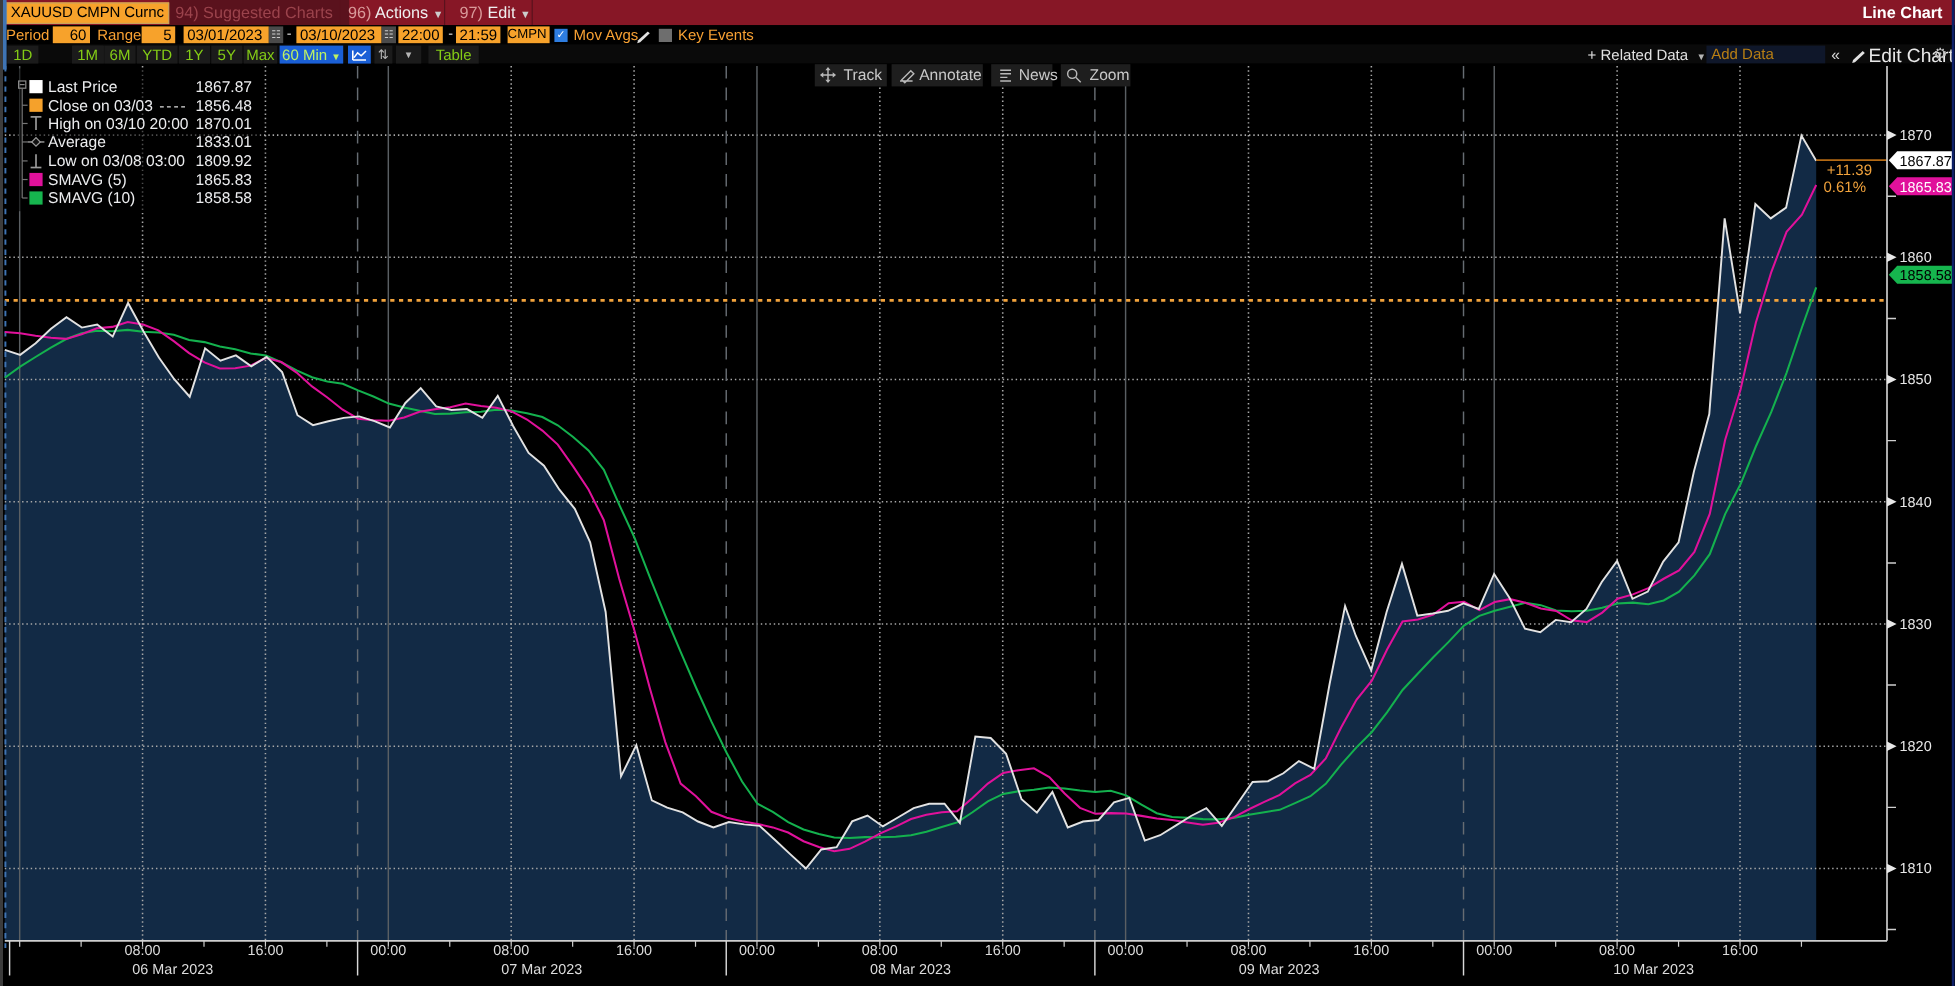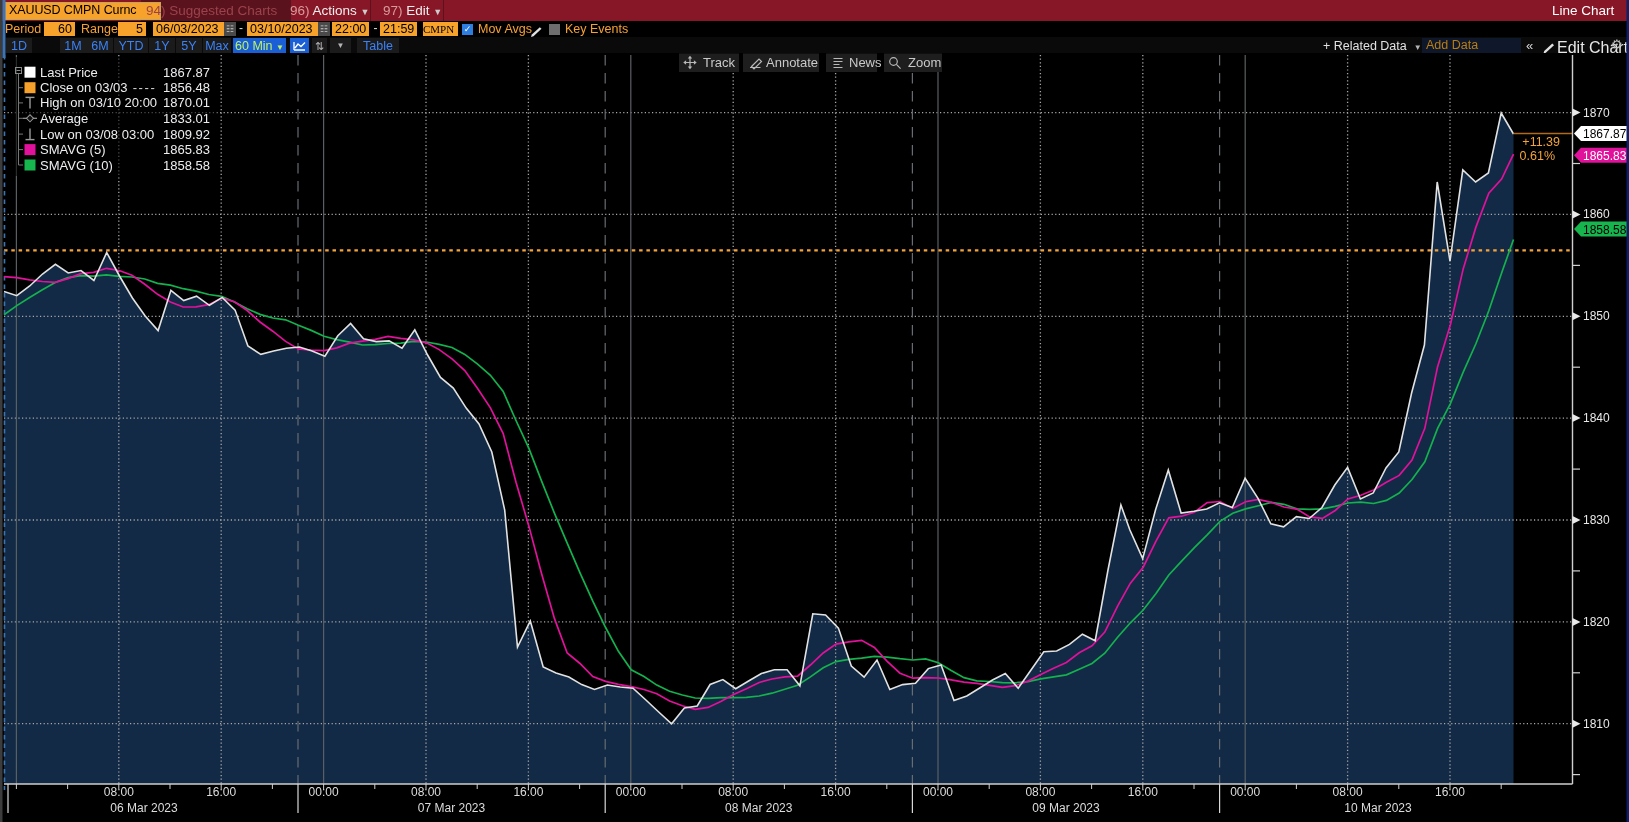--- a/index.html
+++ b/index.html
@@ -1,47 +1,47 @@
 <!DOCTYPE html>
 <html><head><meta charset="utf-8"><style>
   html,body{margin:0;padding:0;background:#000;}
   body{width:1629px;height:822px;position:relative;overflow:hidden;font-family:"Liberation Sans",sans-serif;}
   .abs{position:absolute;}
   .obox{position:absolute;background:#f7a22b;color:#000;font-size:12.5px;line-height:14px;height:14px;top:22px;text-align:left;padding:0 3px;box-sizing:border-box;}
   .olab{position:absolute;color:#f8a133;font-size:12.5px;line-height:16px;top:21px;}
   .cal{position:absolute;top:22px;width:12px;height:14px;background:#4a4a4a;color:#c9c9c9;font-size:9px;line-height:14px;text-align:center;}
-  .p3{position:absolute;top:38px;height:16px;line-height:16px;font-size:12.5px;color:#3b82f6;background:#1b1b1b;text-align:center;}
+  .p3{position:absolute;top:38px;height:16px;line-height:16px;font-size:12.5px;color:#84cc16;background:#1b1b1b;text-align:center;}
 </style></head>
 <body>
 
 <div class="abs" style="left:0;top:0;width:1629px;height:21px;background:#871726;"></div>
 <div class="abs" style="left:141px;top:0;width:150px;height:21px;background:#5a121d;"></div>
-<div class="abs" style="left:5px;top:1.5px;width:156px;height:18px;background:#f7a22b;border:1px solid #caa35c;box-sizing:border-box;color:#000;font-size:12.5px;line-height:15.5px;padding-left:3px;letter-spacing:-0.1px;">XAUUSD CMPN Curnc</div>
+<div class="abs" style="left:5px;top:1.5px;width:136px;height:18px;background:#f7a22b;border:1px solid #caa35c;box-sizing:border-box;color:#000;font-size:12.5px;line-height:15.5px;padding-left:3px;letter-spacing:-0.1px;">XAUUSD CMPN Curnc</div>
 <div class="abs" style="left:146px;top:3px;color:#9b434c;font-size:13.5px;">94) Suggested Charts</div>
 <div class="abs" style="left:290px;top:3px;font-size:13.5px;color:#efefef;"><span style="color:#d99a9a;">96)</span> Actions <span style="font-size:9px;color:#cccccc;">▼</span></div>
 <div class="abs" style="left:383px;top:3px;font-size:13.5px;color:#efefef;"><span style="color:#d99a9a;">97)</span> Edit <span style="font-size:9px;color:#cccccc;">▼</span></div>
 <div class="abs" style="left:283px;top:0;width:1px;height:21px;background:#5a121d;"></div>
 <div class="abs" style="left:370px;top:0;width:1px;height:21px;background:#5a121d;"></div>
 <div class="abs" style="left:443px;top:0;width:1px;height:21px;background:#5a121d;"></div>
-<div class="abs" style="left:1552px;top:2.5px;font-size:13.5px;color:#ffffff;">Line Chart</div>
+<div class="abs" style="left:1552px;top:2.5px;font-size:13.5px;color:#ffffff;font-weight:bold;">Line Chart</div>
 
 <div class="abs" style="left:0;top:21px;width:1629px;height:16px;background:#000;"></div>
 <div class="olab" style="left:5px;">Period</div>
 <div class="obox" style="left:44px;width:31px;text-align:right;">60</div>
 <div class="olab" style="left:81px;">Range</div>
 <div class="obox" style="left:118px;width:28px;text-align:right;">5</div>
-<div class="obox" style="left:153px;width:71px;">06/03/2023</div>
+<div class="obox" style="left:153px;width:71px;">03/01/2023</div>
 <div class="cal" style="left:224px;">☷</div>
 <div class="abs" style="left:239px;top:21px;color:#ddd;font-size:12px;">-</div>
 <div class="obox" style="left:247px;width:71px;">03/10/2023</div>
 <div class="cal" style="left:318px;">☷</div>
 <div class="obox" style="left:332px;width:37px;">22:00</div>
 <div class="abs" style="left:373.5px;top:21px;color:#ddd;font-size:12px;">-</div>
 <div class="obox" style="left:380px;width:37px;">21:59</div>
-<div class="obox" style="left:423px;width:35px;font-size:11px;padding:0 0;line-height:14px;font-family:Liberation Serif, serif;">CMPN</div>
+<div class="obox" style="left:423px;width:35px;font-size:11px;padding:0 0;line-height:14px;">CMPN</div>
 <div class="abs" style="left:462px;top:23.5px;width:11px;height:11px;background:#2e7de0;color:#fff;font-size:9px;line-height:11px;text-align:center;">✓</div>
 <div class="olab" style="left:478px;">Mov Avgs</div>
 <div class="abs" style="left:530px;top:24px;"><svg width="13" height="11" viewBox="0 0 13 11">
       <path d="M1 10 L3.5 9.2 L11.5 1.8 L9.8 0.2 L1.8 7.6 Z" fill="#e2e2e2"></path>
     </svg></div>
 <div class="abs" style="left:549px;top:23.5px;width:11px;height:11px;background:#6e6e6e;"></div>
 <div class="olab" style="left:565px;">Key Events</div>
 
 <div class="abs" style="left:0;top:37px;width:1629px;height:16px;background:#0a0a0a;"></div>
 <div class="p3" style="left:6px;width:26px;">1D</div>

